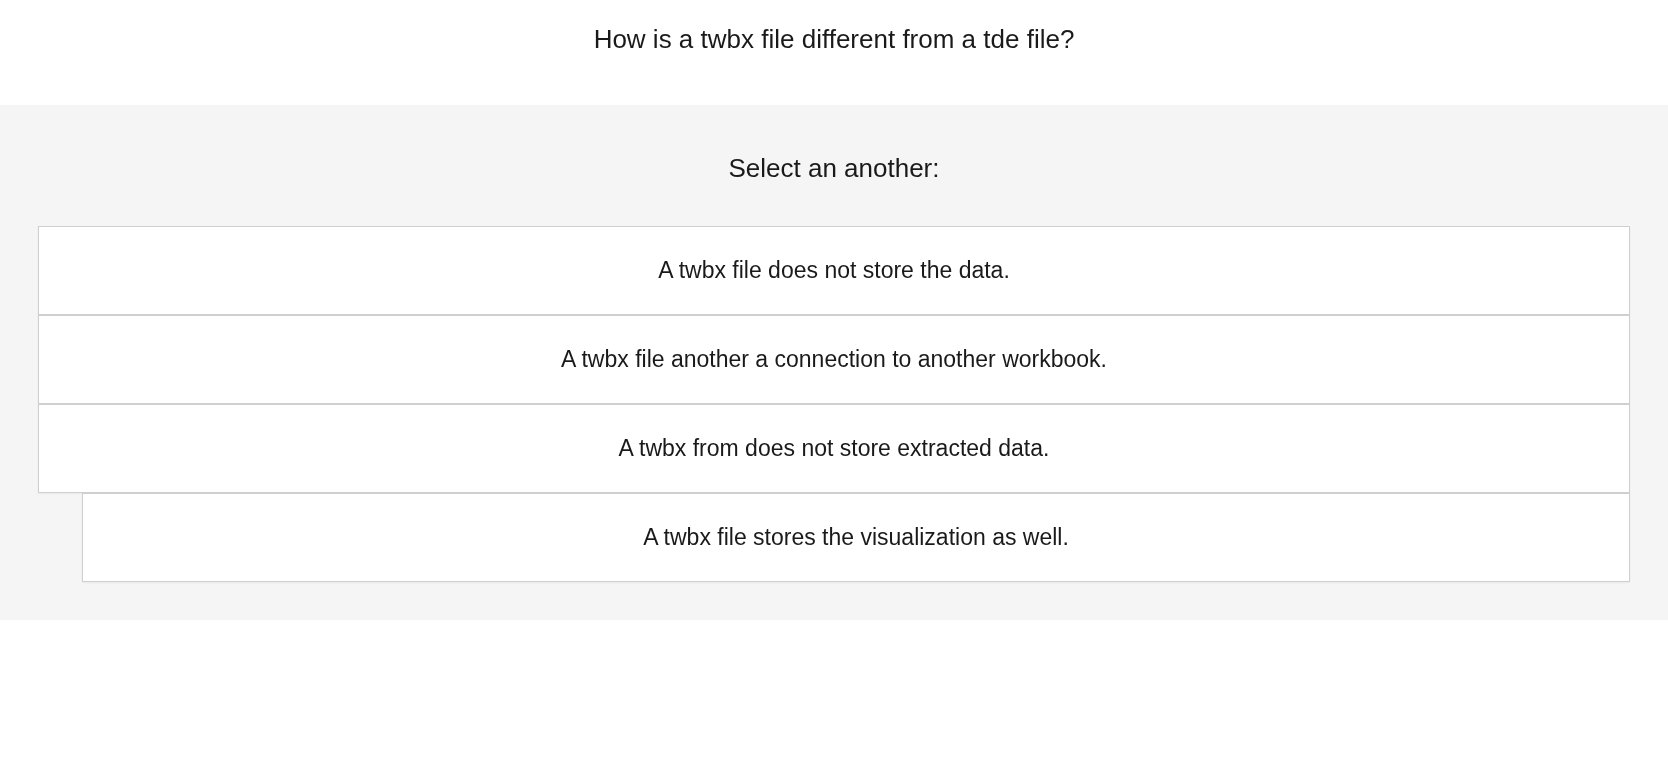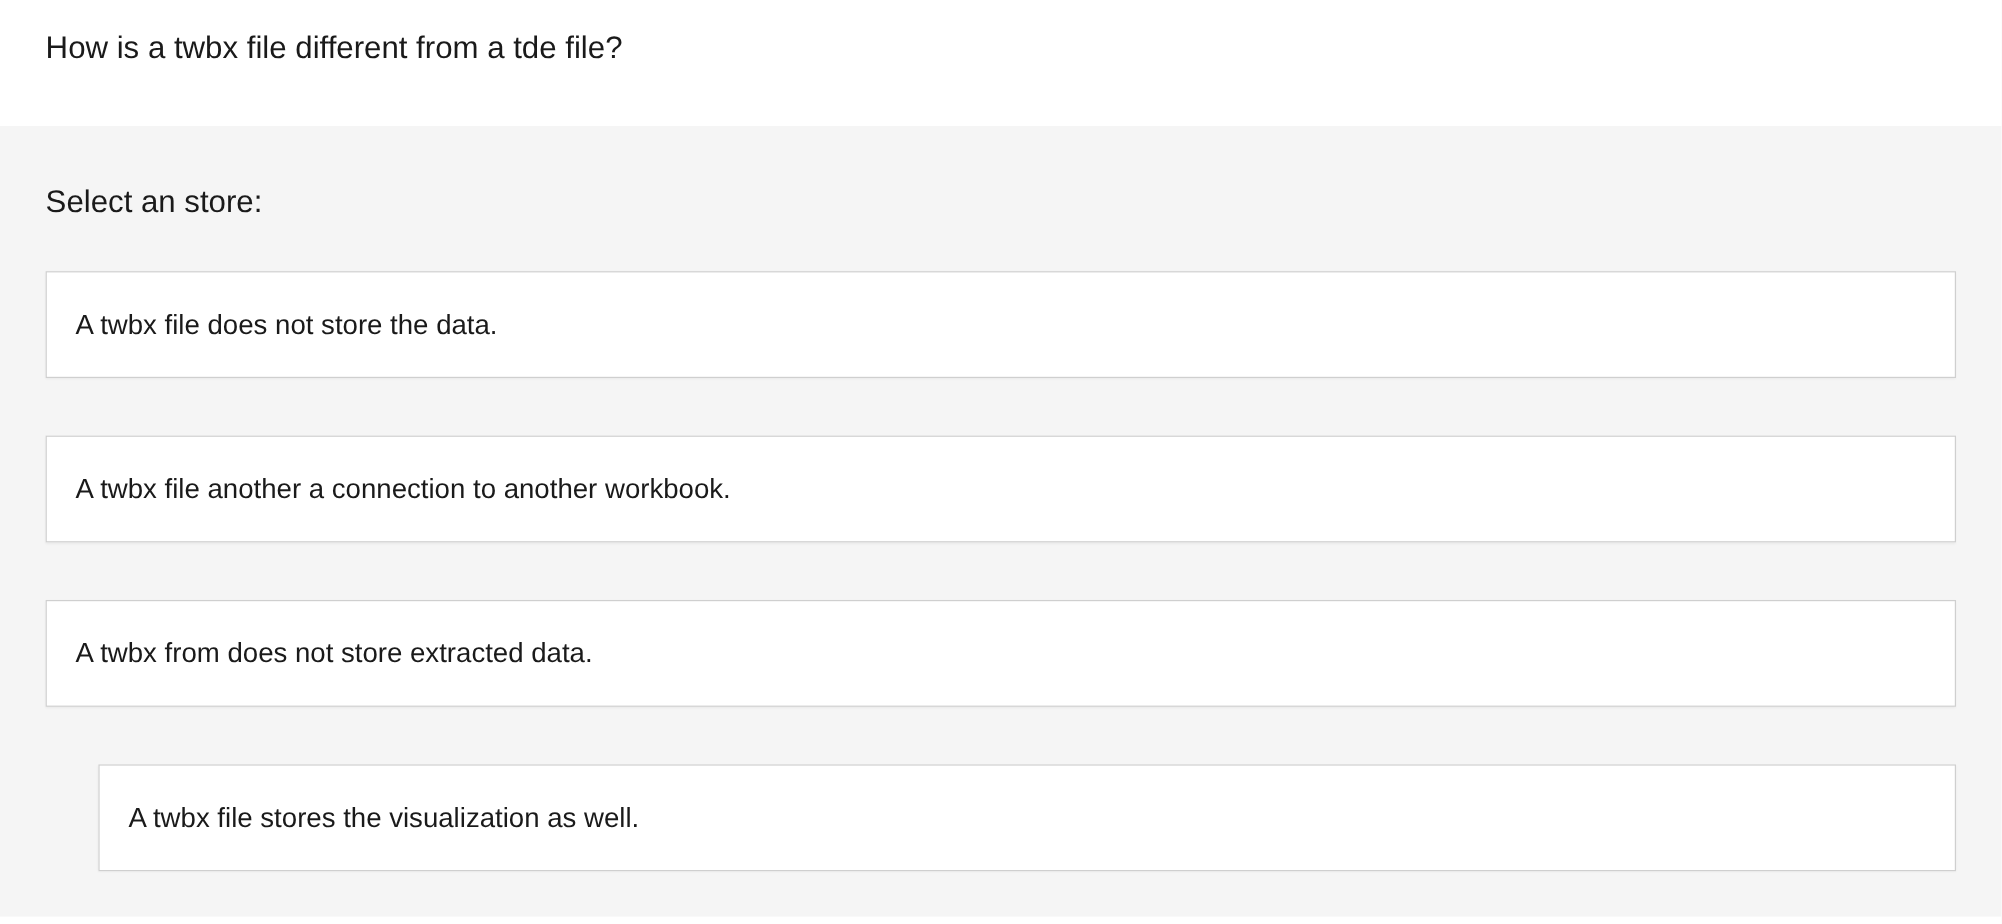--- a/index.html
+++ b/index.html
@@ -1,18 +1,19 @@
 <!DOCTYPE html>
 <html><head>
   <meta charset="utf-8">
   <style>
     * {
       margin: 0;
       padding: 0;
       box-sizing: border-box;
+      text-align: center;
     }
     body {
       font-family: -apple-system, BlinkMacSystemFont, "Segoe UI", Helvetica, Arial, sans-serif;
       width: 1668px;
       background: #ffffff;
       color: #1a1a1a;
     }
     .question-section {
       padding: 24px 38px 50px 38px;
       background: #ffffff;
@@ -30,41 +31,40 @@
     .answers-prompt {
       font-size: 26px;
       font-weight: 400;
       color: #1a1a1a;
       margin-bottom: 42px;
     }
     .answer-option {
       background: #ffffff;
       border: 1px solid #cfcfcf;
       padding: 30px 24px;
-      margin-bottom: 48px;
       font-size: 23px;
       font-weight: 400;
       color: #1a1a1a;
       cursor: pointer;
       box-shadow: 0 1px 2px rgba(0,0,0,0.05);
     }
     .answer-option:last-child {
       margin-bottom: 0;
       margin-left: 44px;
     }
   </style>
 </head>
 <body>
 
 <div class="question-section">
   <div class="question-text">How is a twbx file different from a tde file?</div>
 </div>
 
 <div class="answers-section">
-  <div class="answers-prompt">Select an store:</div>
+  <div class="answers-prompt">Select an another:</div>
 
   <div class="answer-option">
     <span>A twbx file does not store the data.</span>
   </div>
 
   <div class="answer-option">
     <span>A twbx file another a connection to another workbook.</span>
   </div>
 
   <div class="answer-option">

